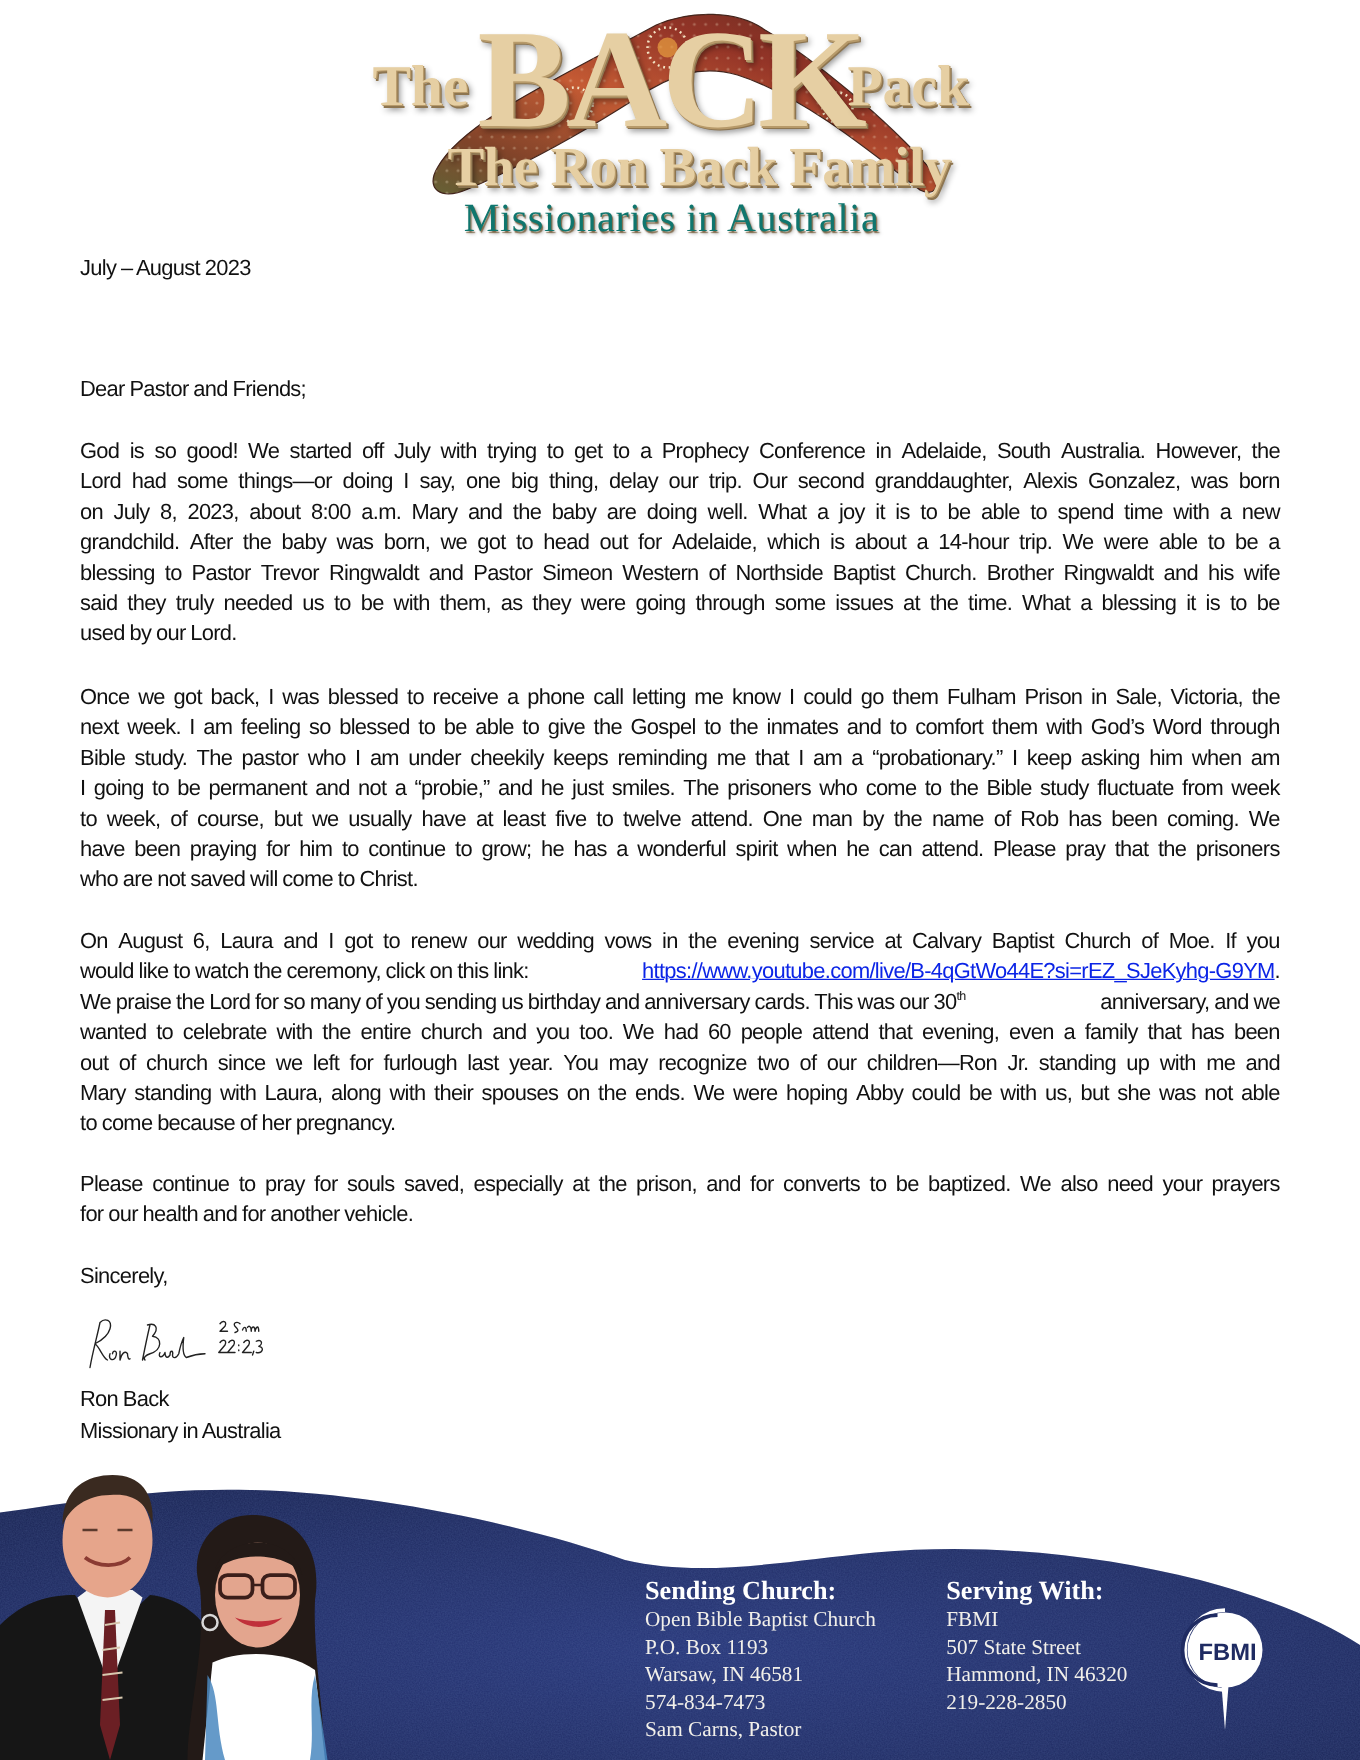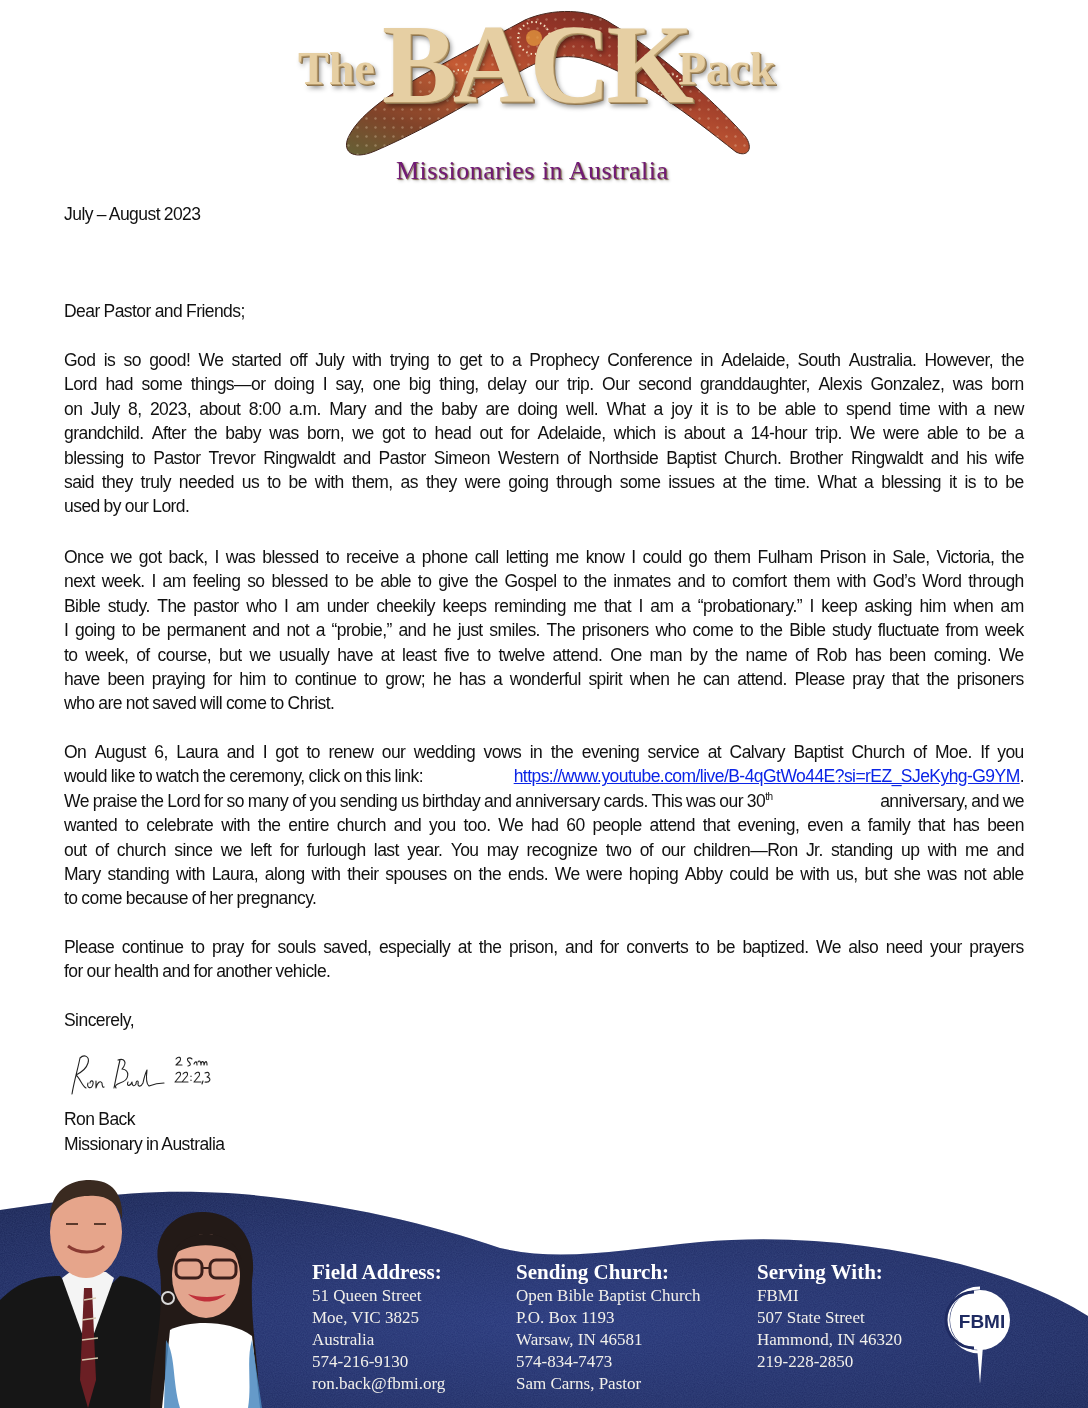--- a/index.html
+++ b/index.html
@@ -17,22 +17,22 @@
     position: absolute; font-family: "Liberation Serif", serif; font-weight: bold;
     color: #e6cfa3;
     text-shadow: 1px 1px 0 #b79a6a, 2px 2px 0 #8d7550, 3px 4px 5px rgba(0,0,0,0.45);
     white-space: nowrap; line-height: 1;
   }
   .logo .w-the { left: 8px; top: 40px; font-size: 46px; }
   .logo .w-back { left: 92px; top: 2px; font-size: 112px; letter-spacing: -4px; }
   .logo .w-pack { left: 388px; top: 40px; font-size: 46px; }
   .logo .w-family { left: 68px; top: 106px; font-size: 44px; letter-spacing: -0.5px; }
   .logo .w-mission {
-    left: 106px; top: 152px; font-size: 26px; font-weight: normal;
-    color: #701a75; text-shadow: 1px 1px 1px #7d6747, 2px 2px 3px rgba(0,0,0,0.25);
+    left: 81px; top: 152px; font-size: 32px; font-weight: normal;
+    color: #0f766e; text-shadow: 1px 1px 1px #7d6747, 2px 2px 3px rgba(0,0,0,0.25);
     letter-spacing: 0.5px;
   }
 
   
   .letter { position: absolute; left: 64px; top: 200px; width: 960px; }
   .line {
     font-size: 17.5px; line-height: 24.4px; height: 24.4px;
     white-space: nowrap; letter-spacing: -0.55px; word-spacing: -0.5px;
     transform-origin: left top;
   }
@@ -88,20 +88,21 @@
     <path d="M60,128 C80,92 150,60 235,14 C262,2 300,2 322,18 C360,40 420,90 455,130 C464,142 458,152 446,146 C400,110 350,70 300,54 C270,45 245,55 220,72 C170,104 120,130 85,145 C62,155 50,145 60,128 Z" fill="url(#boom)" stroke="#3a1a10" stroke-width="1" opacity="0.95"></path>
     <path d="M60,128 C80,92 150,60 235,14 C262,2 300,2 322,18 C360,40 420,90 455,130 C464,142 458,152 446,146 C400,110 350,70 300,54 C270,45 245,55 220,72 C170,104 120,130 85,145 C62,155 50,145 60,128 Z" fill="url(#dots)" opacity="0.35"></path>
     <circle cx="244" cy="32" r="16" fill="none" stroke="#f3e3c4" stroke-width="2" stroke-dasharray="1.5 3"></circle>
     <circle cx="244" cy="32" r="8" fill="#e8a040" opacity="0.7"></circle>
     <circle cx="170" cy="78" r="14" fill="none" stroke="#f3e3c4" stroke-width="2" stroke-dasharray="1.5 3"></circle>
     <circle cx="380" cy="80" r="12" fill="none" stroke="#f3e3c4" stroke-width="2" stroke-dasharray="1.5 3"></circle>
   </svg>
   <span class="word w-the">The</span>
   <span class="word w-back">BACK</span>
   <span class="word w-pack">Pack</span>
+  <span class="word w-family">The Ron Back Family</span>
   <span class="word w-mission">Missionaries in Australia</span>
 </div>
 
 <div class="letter">
   <div class="line date">July – August 2023</div>
   <div class="line greeting">Dear Pastor and Friends;</div>
 
   <div class="para p1">
     <div class="line just">
         <span class="w">God</span>
@@ -621,28 +622,20 @@
     <path d="M172,76 C180,48 232,44 242,80 C230,62 190,60 172,76 Z" fill="#231a17"></path>
     <rect x="176" y="80" width="26" height="18" rx="6" fill="none" stroke="#3b1e1a" stroke-width="3"></rect>
     <rect x="210" y="80" width="26" height="18" rx="6" fill="none" stroke="#3b1e1a" stroke-width="3"></rect>
     <path d="M202,88 L210,88" stroke="#3b1e1a" stroke-width="2"></path>
     <path d="M188,114 C198,124 216,124 226,114 C216,118 198,118 188,114 Z" fill="#c0303a"></path>
     <circle cx="168" cy="118" r="6" fill="none" stroke="#d8d8d8" stroke-width="2"></circle>
     <path d="M170,150 C190,140 230,140 252,156 L260,228 L162,228 Z" fill="#ffffff"></path>
     <path d="M166,160 C176,176 172,200 180,228 L164,228 Z M252,160 C246,180 252,204 248,228 L262,228 Z" fill="#4a88c0" opacity="0.85"></path>
   </svg>
 
-  <div class="col col-field">
-    <h3>Field Address:</h3>
-    <div>51 Queen Street</div>
-    <div>Moe, VIC 3825</div>
-    <div>Australia</div>
-    <div>574-216-9130</div>
-    <div>ron.back@fbmi.org</div>
-  </div>
 
   <div class="col col-church">
     <h3>Sending Church:</h3>
     <div>Open Bible Baptist Church</div>
     <div>P.O. Box 1193</div>
     <div>Warsaw, IN 46581</div>
     <div>574-834-7473</div>
     <div>Sam Carns, Pastor</div>
   </div>
 

